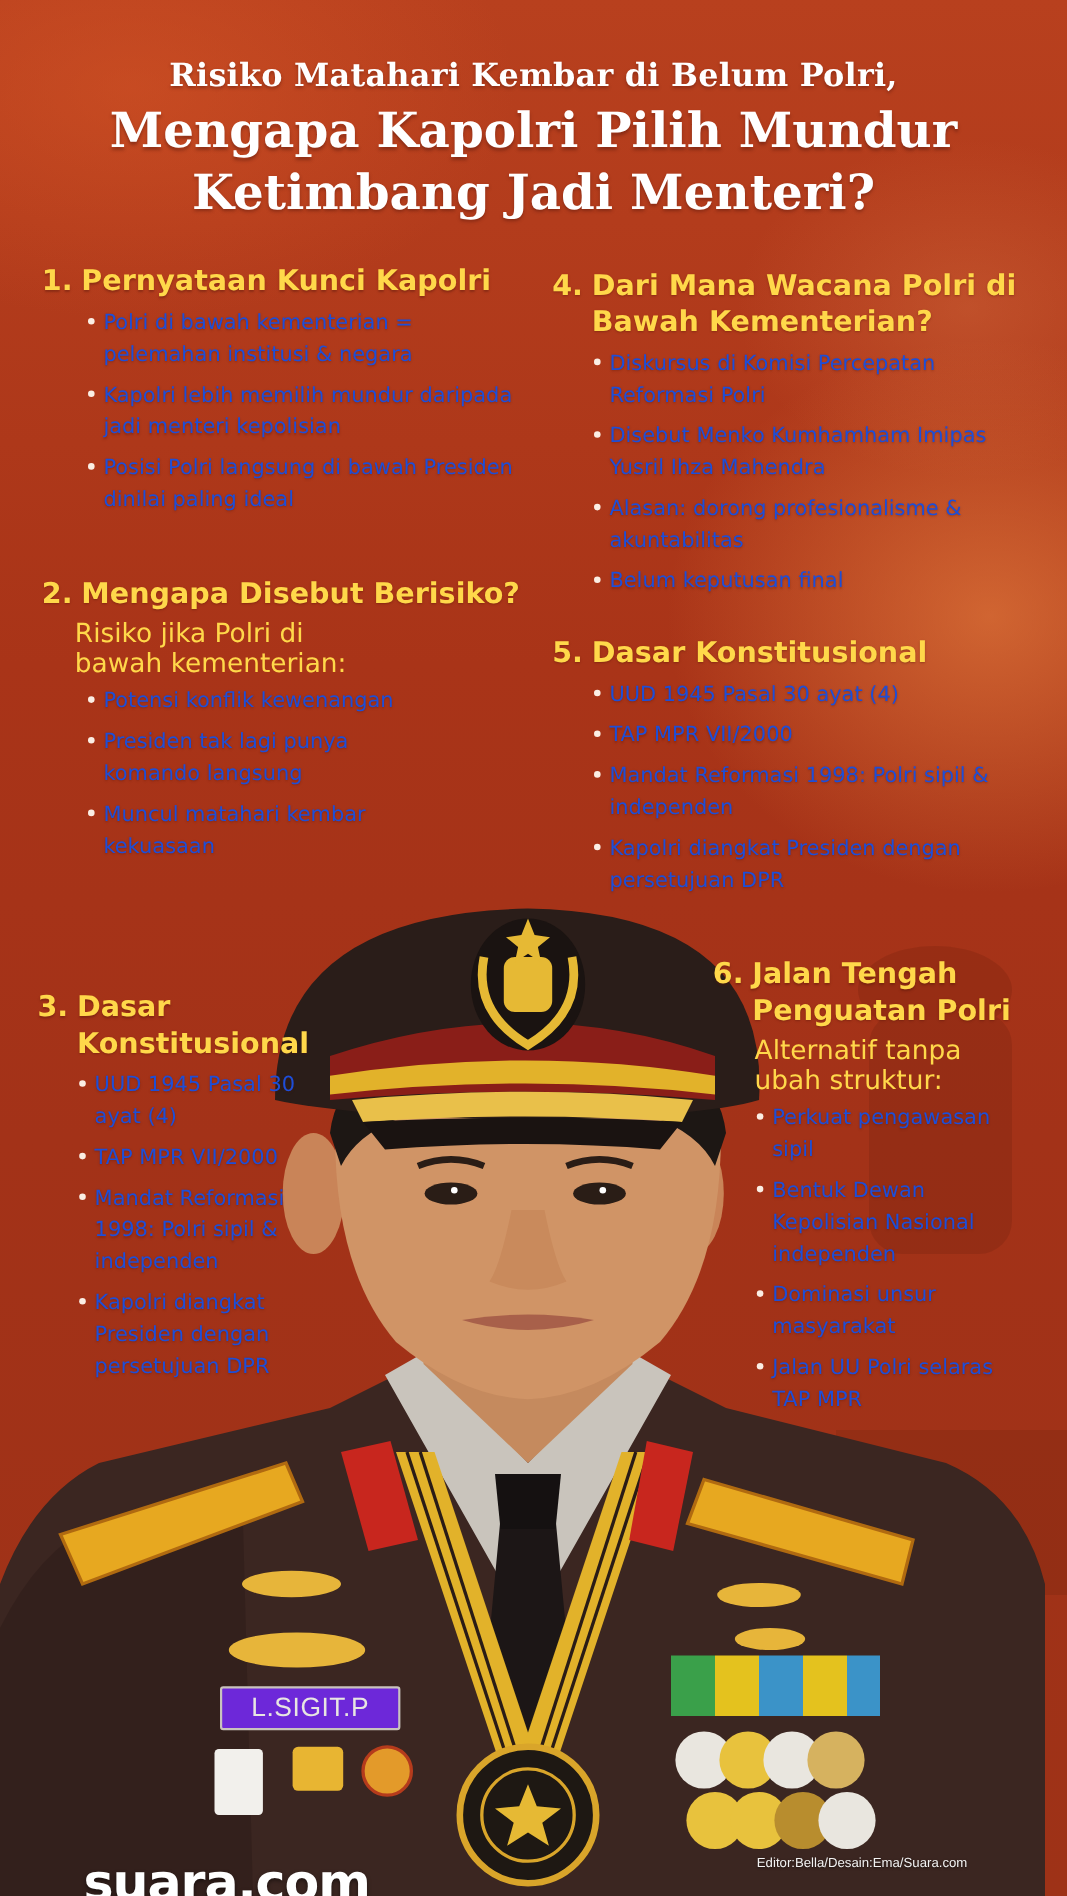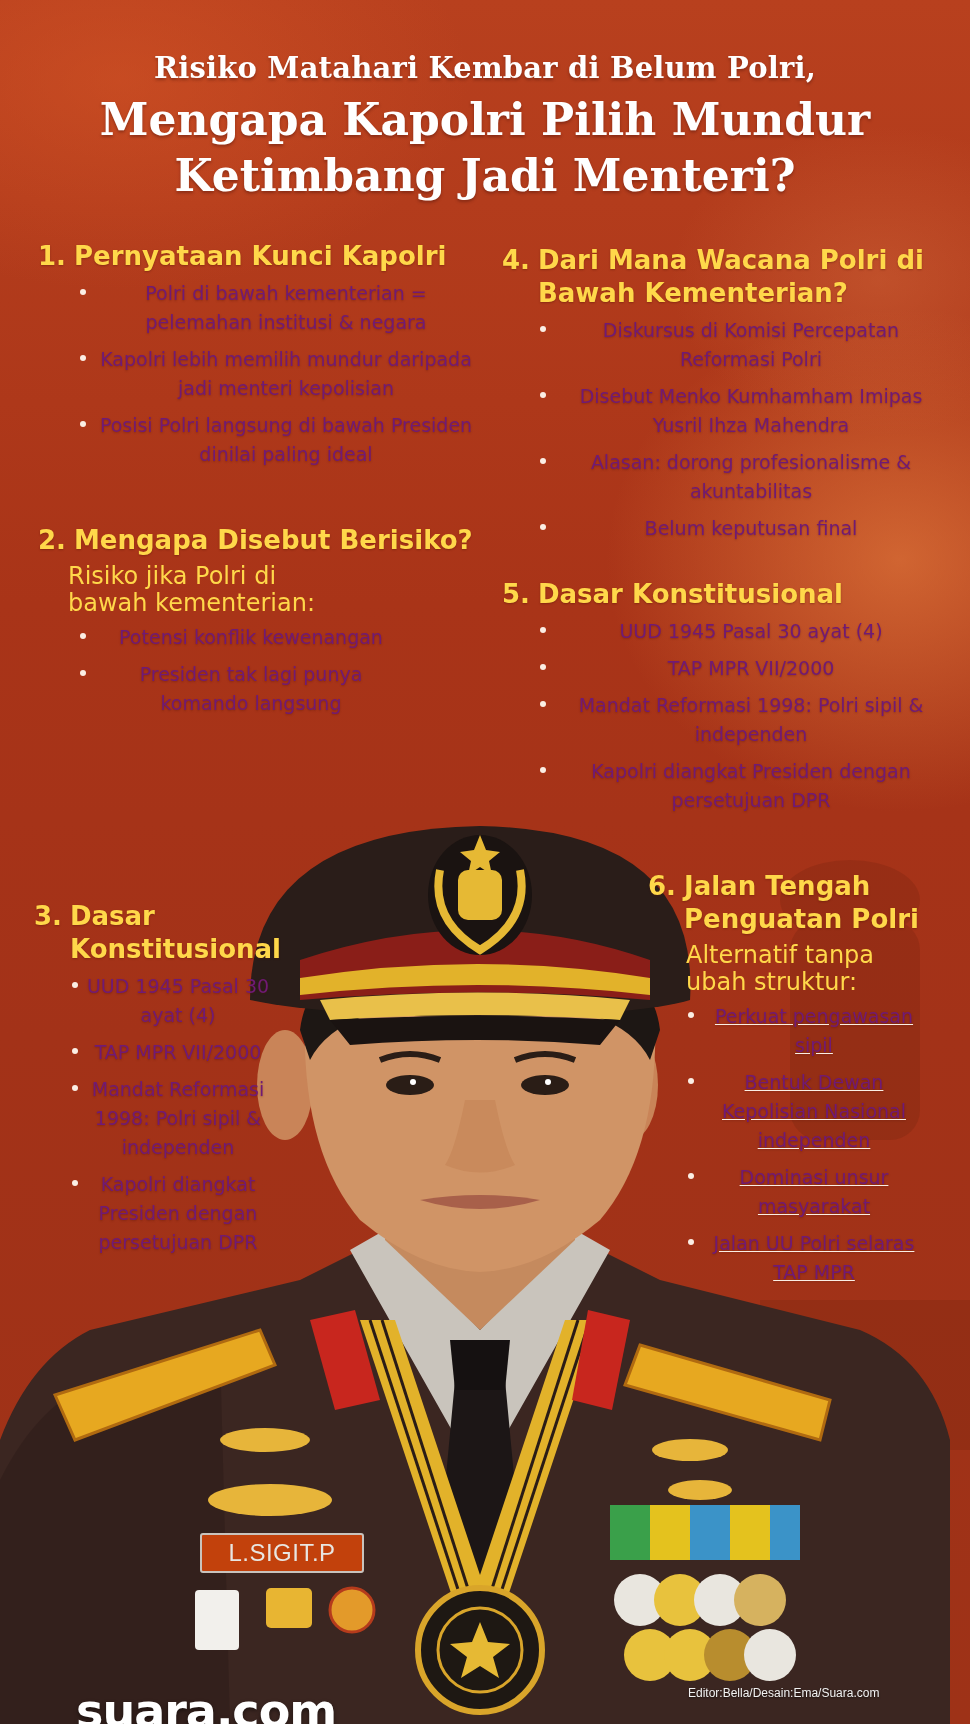--- a/index.html
+++ b/index.html
@@ -32,61 +32,60 @@
   .sec-num { flex: 0 0 auto; margin-right: 8px; }
   .sec-title { flex: 1 1 auto; }
   .sec-intro {
     color: #ffd84a; font-size: 24px; line-height: 27px; margin-top: 6px;
     font-family: "DejaVu Sans", sans-serif;
   }
   ul.items { list-style: none; margin-top: 6px; }
   ul.items li {
     position: relative; padding-left: 16px;
     font-family: "DejaVu Sans", sans-serif;
-    font-size: 19px; line-height: 29px; color: #701a75; margin-bottom: 8px;
+    font-size: 19px; line-height: 29px; color: #1d4ed8; margin-bottom: 8px;
     text-shadow: 0 1px 2px rgba(80,20,10,0.35);
-    text-align: center;
   }
   ul.items li::before {
     content: ""; position: absolute; left: 2px; top: 10px;
     width: 6px; height: 6px; border-radius: 50%; background: #fbeee4;
   }
 
   #s1 { left: 38px; top: 240px; width: 440px; }
   #s1 ul { margin-left: 40px; }
   #s2 { left: 38px; top: 524px; width: 440px; }
   #s2 .sec-intro, #s2 ul { margin-left: 32px; }
   #s2 ul { margin-left: 40px; }
   #s3 { left: 34px; top: 900px; width: 250px; }
   #s3 .sec-title { width: 200px; }
   #s3 ul { margin-left: 36px; }
   #s4 { left: 502px; top: 244px; width: 460px; }
   #s4 ul { margin-left: 36px; }
   #s5 { left: 502px; top: 578px; width: 460px; }
   #s5 ul { margin-left: 36px; }
   #s6 { left: 648px; top: 870px; width: 310px; }
   #s6 .sec-intro { margin-left: 38px; }
-  #s6 ul { margin-left: 38px; text-decoration: underline; }
+  #s6 ul { margin-left: 38px; }
 
   
   .portrait { position: absolute; left: 0; top: 820px; width: 970px; height: 904px; }
   .footer-logo {
     position: absolute; left: 76px; top: 1684px;
     font-family: "DejaVu Sans", sans-serif; font-weight: bold; font-size: 46px;
     color: #ffffff; letter-spacing: -1px;
     text-shadow: 0 2px 4px rgba(0,0,0,0.5);
   }
   .credit {
     position: absolute; left: 688px; top: 1686px;
     font-family: "Liberation Sans", sans-serif; font-size: 12px; color: #f2f2f2;
     text-shadow: 0 1px 2px rgba(0,0,0,0.6);
   }
   .nametag {
     position: absolute; left: 200px; top: 1533px; width: 164px; height: 40px;
-    background: #c2410c; border: 2px solid #c9c3bd; border-radius: 3px;
+    background: #6d28d9; border: 2px solid #c9c3bd; border-radius: 3px;
     color: #e8e6e2; font-family: "Liberation Sans", sans-serif; font-size: 24px;
     text-align: center; line-height: 36px; letter-spacing: 0.5px;
   }
 </style>
 </head>
 <body>
 
 <div class="title-block">
   <div class="title-sub">Risiko Matahari Kembar di Belum Polri,</div>
   <div class="title-main">Mengapa Kapolri Pilih Mundur</div>
@@ -202,20 +201,21 @@
 
 <div class="section" id="s2">
   <div class="sec-head">
     <span class="sec-num">2.</span>
     <span class="sec-title">Mengapa Disebut Berisiko?</span>
   </div>
   <div class="sec-intro" style="margin-left:30px;width:280px">Risiko jika Polri di bawah kementerian:</div>
   <ul class="items" style="width:330px">
     <li>Potensi konflik kewenangan</li>
     <li>Presiden tak lagi punya komando langsung</li>
+    <li>Muncul matahari kembar kekuasaan</li>
   </ul>
 </div>
 
 <div class="section" id="s3">
   <div class="sec-head">
     <span class="sec-num">3.</span>
     <span class="sec-title">Dasar Konstitusional</span>
   </div>
   <ul class="items" style="width:200px">
     <li>UUD 1945 Pasal 30 ayat (4)</li>

